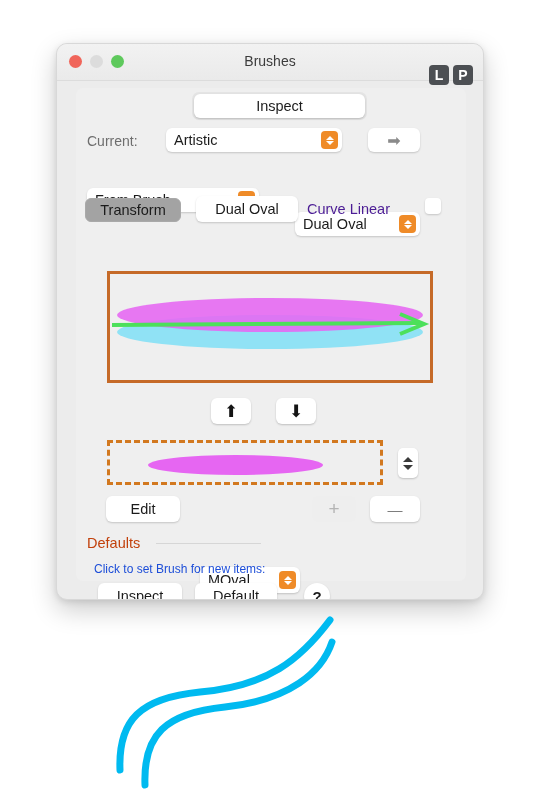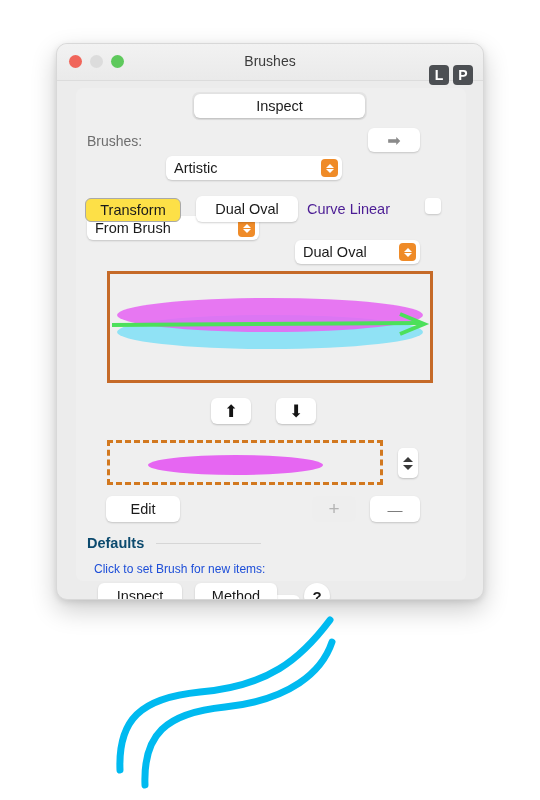--- a/index.html
+++ b/index.html
@@ -163,21 +163,21 @@
     box-shadow: 0 1px 2px rgba(0,0,0,0.18);
     display: inline-flex;
     align-items: center; justify-content: center;
     font-size: 14.5px;
     color: #1b1b1b;
     box-sizing: border-box;
     cursor: default;
     padding: 0 10px;
   }
   .btn.outline {
-    background: #fde047;
+    background: #a3a3a3;
     border: 1px solid #a9a9a9;
     box-shadow: none;
   }
   .btn.flat {
     background: #eeeeee;
     box-shadow: none;
     color: #b4b4b4;
   }
 
   .checkbox {
@@ -240,22 +240,22 @@
     border-radius: 6px;
     box-shadow: 0 1px 2px rgba(0,0,0,0.20);
     display: flex; align-items: center; justify-content: center;
     font-size: 17px;
     color: #141414;
     cursor: default;
   }
 
   .section-title {
     font-size: 14.5px;
-    font-weight: 700;
-    color: #0c4a6e;
+    font-weight: 400;
+    color: #c2410c;
     text-align: right;
   }
   .divider {
     height: 1px;
     background: #d6d6d6;
   }
   .hint {
     font-size: 12px;
     color: #1d4ed8;
   }
@@ -298,23 +298,23 @@
       <div class="badge">P</div>
     </div>
 
     <div class="panel">
 
       <div class="tabs">
         <div class="tab active">Inspect</div>
       </div>
 
       <div class="row" style="left:11px; top:44px;">
-        <span class="lbl">Brushes:</span>
-      </div>
-      <div class="row popup" style="left:90px; top:40px; width:176px;margin-top:28px;">
+        <span class="lbl">Current:</span>
+      </div>
+      <div class="row popup" style="left:90px; top:40px; width:176px;">
         <span>Artistic</span>
         <span class="chev">
           <span class="up"></span>
             <span class="dn"></span>
         </span>
       </div>
       <div class="row btn" style="left:292px; top:40px; width:52px; font-size:16px; color:#8a8a8a;">
         <span>➡</span>
       </div>
 
@@ -389,21 +389,21 @@
         <span class="section-title">Defaults</span>
       </div>
       <div class="row divider" style="left:80px; top:455px; width:105px;"></div>
       <div class="row" style="left:18px; top:471px;">
         <span class="hint">Click to set Brush for new items:</span>
       </div>
       <div class="row btn" style="left:22px; top:495px; width:84px; height:26px;">
         <span>Inspect</span>
       </div>
       <div class="row btn" style="left:119px; top:495px; width:82px; height:26px;">
-        <span>Method</span>
+        <span>Default</span>
       </div>
       <div class="row help-btn" style="left:228px; top:495px;">
         <span>?</span>
       </div>
 
     </div>
   </div>
 
   <svg class="swoosh" viewBox="0 0 540 200">
     <path d="M 120 170 C 118 120, 140 98, 200 92 C 268 86, 300 60, 330 20" fill="none" stroke="#00baf0" stroke-width="7" stroke-linecap="round"></path>

